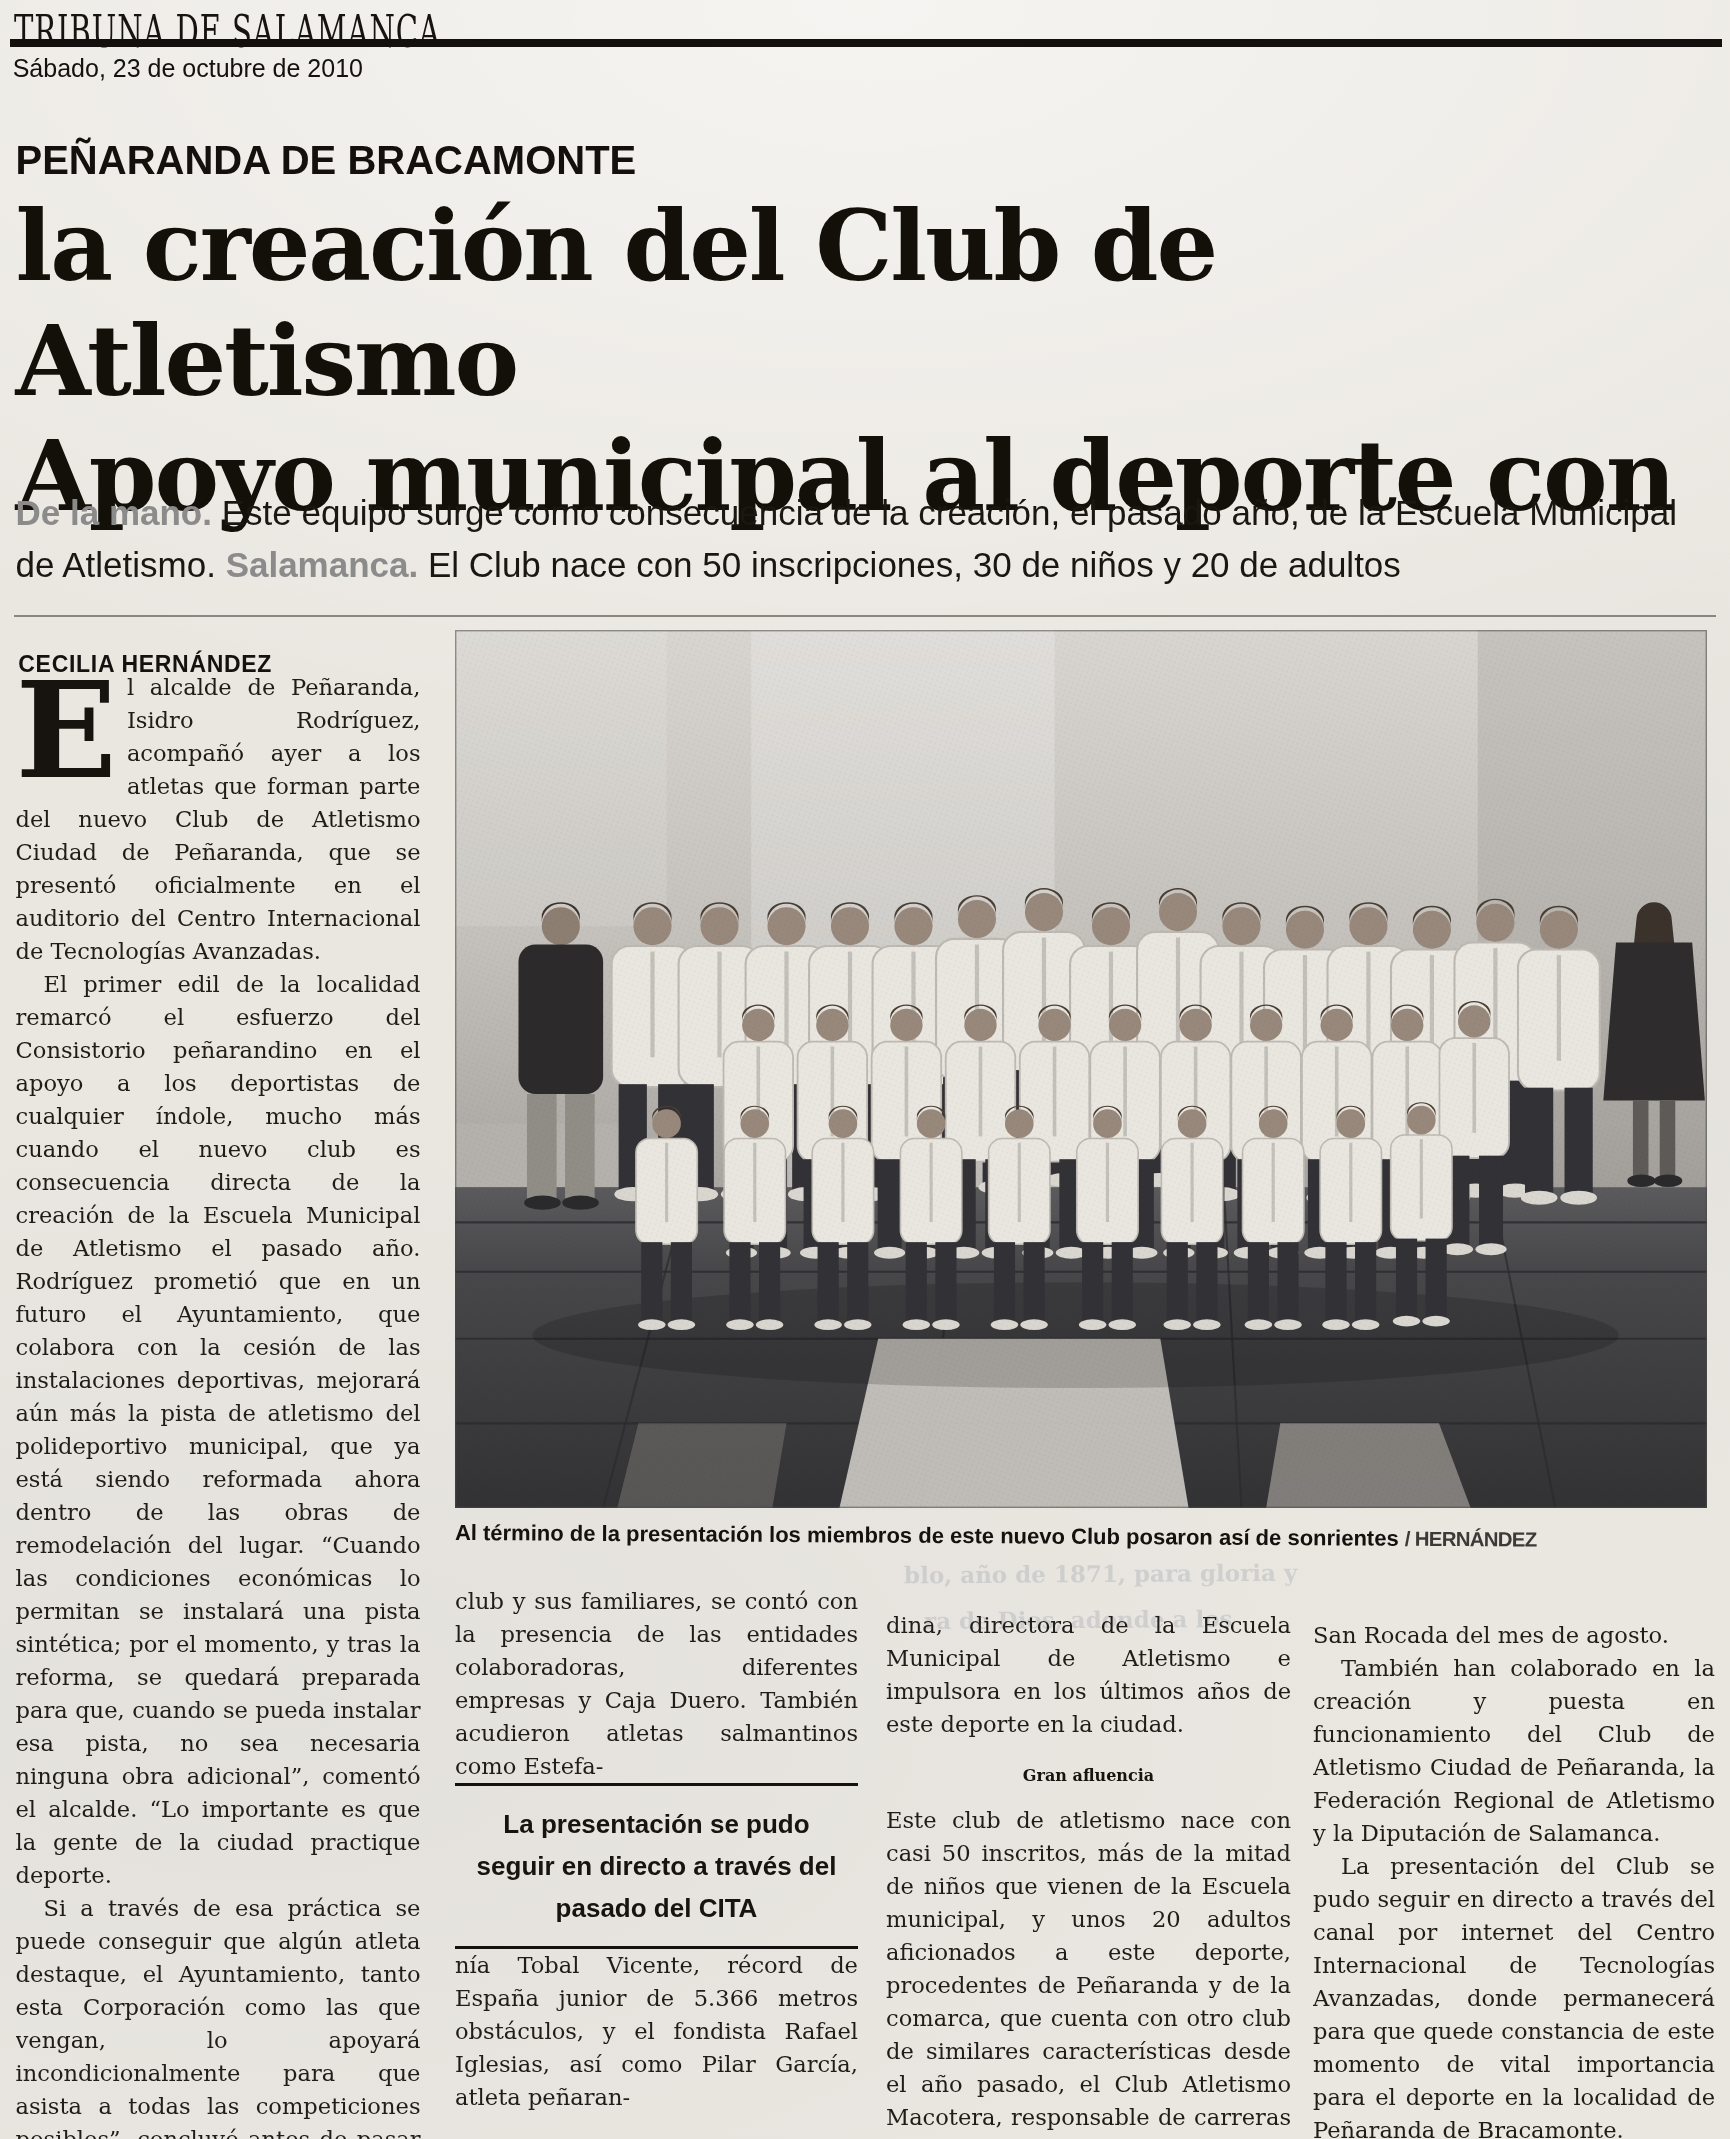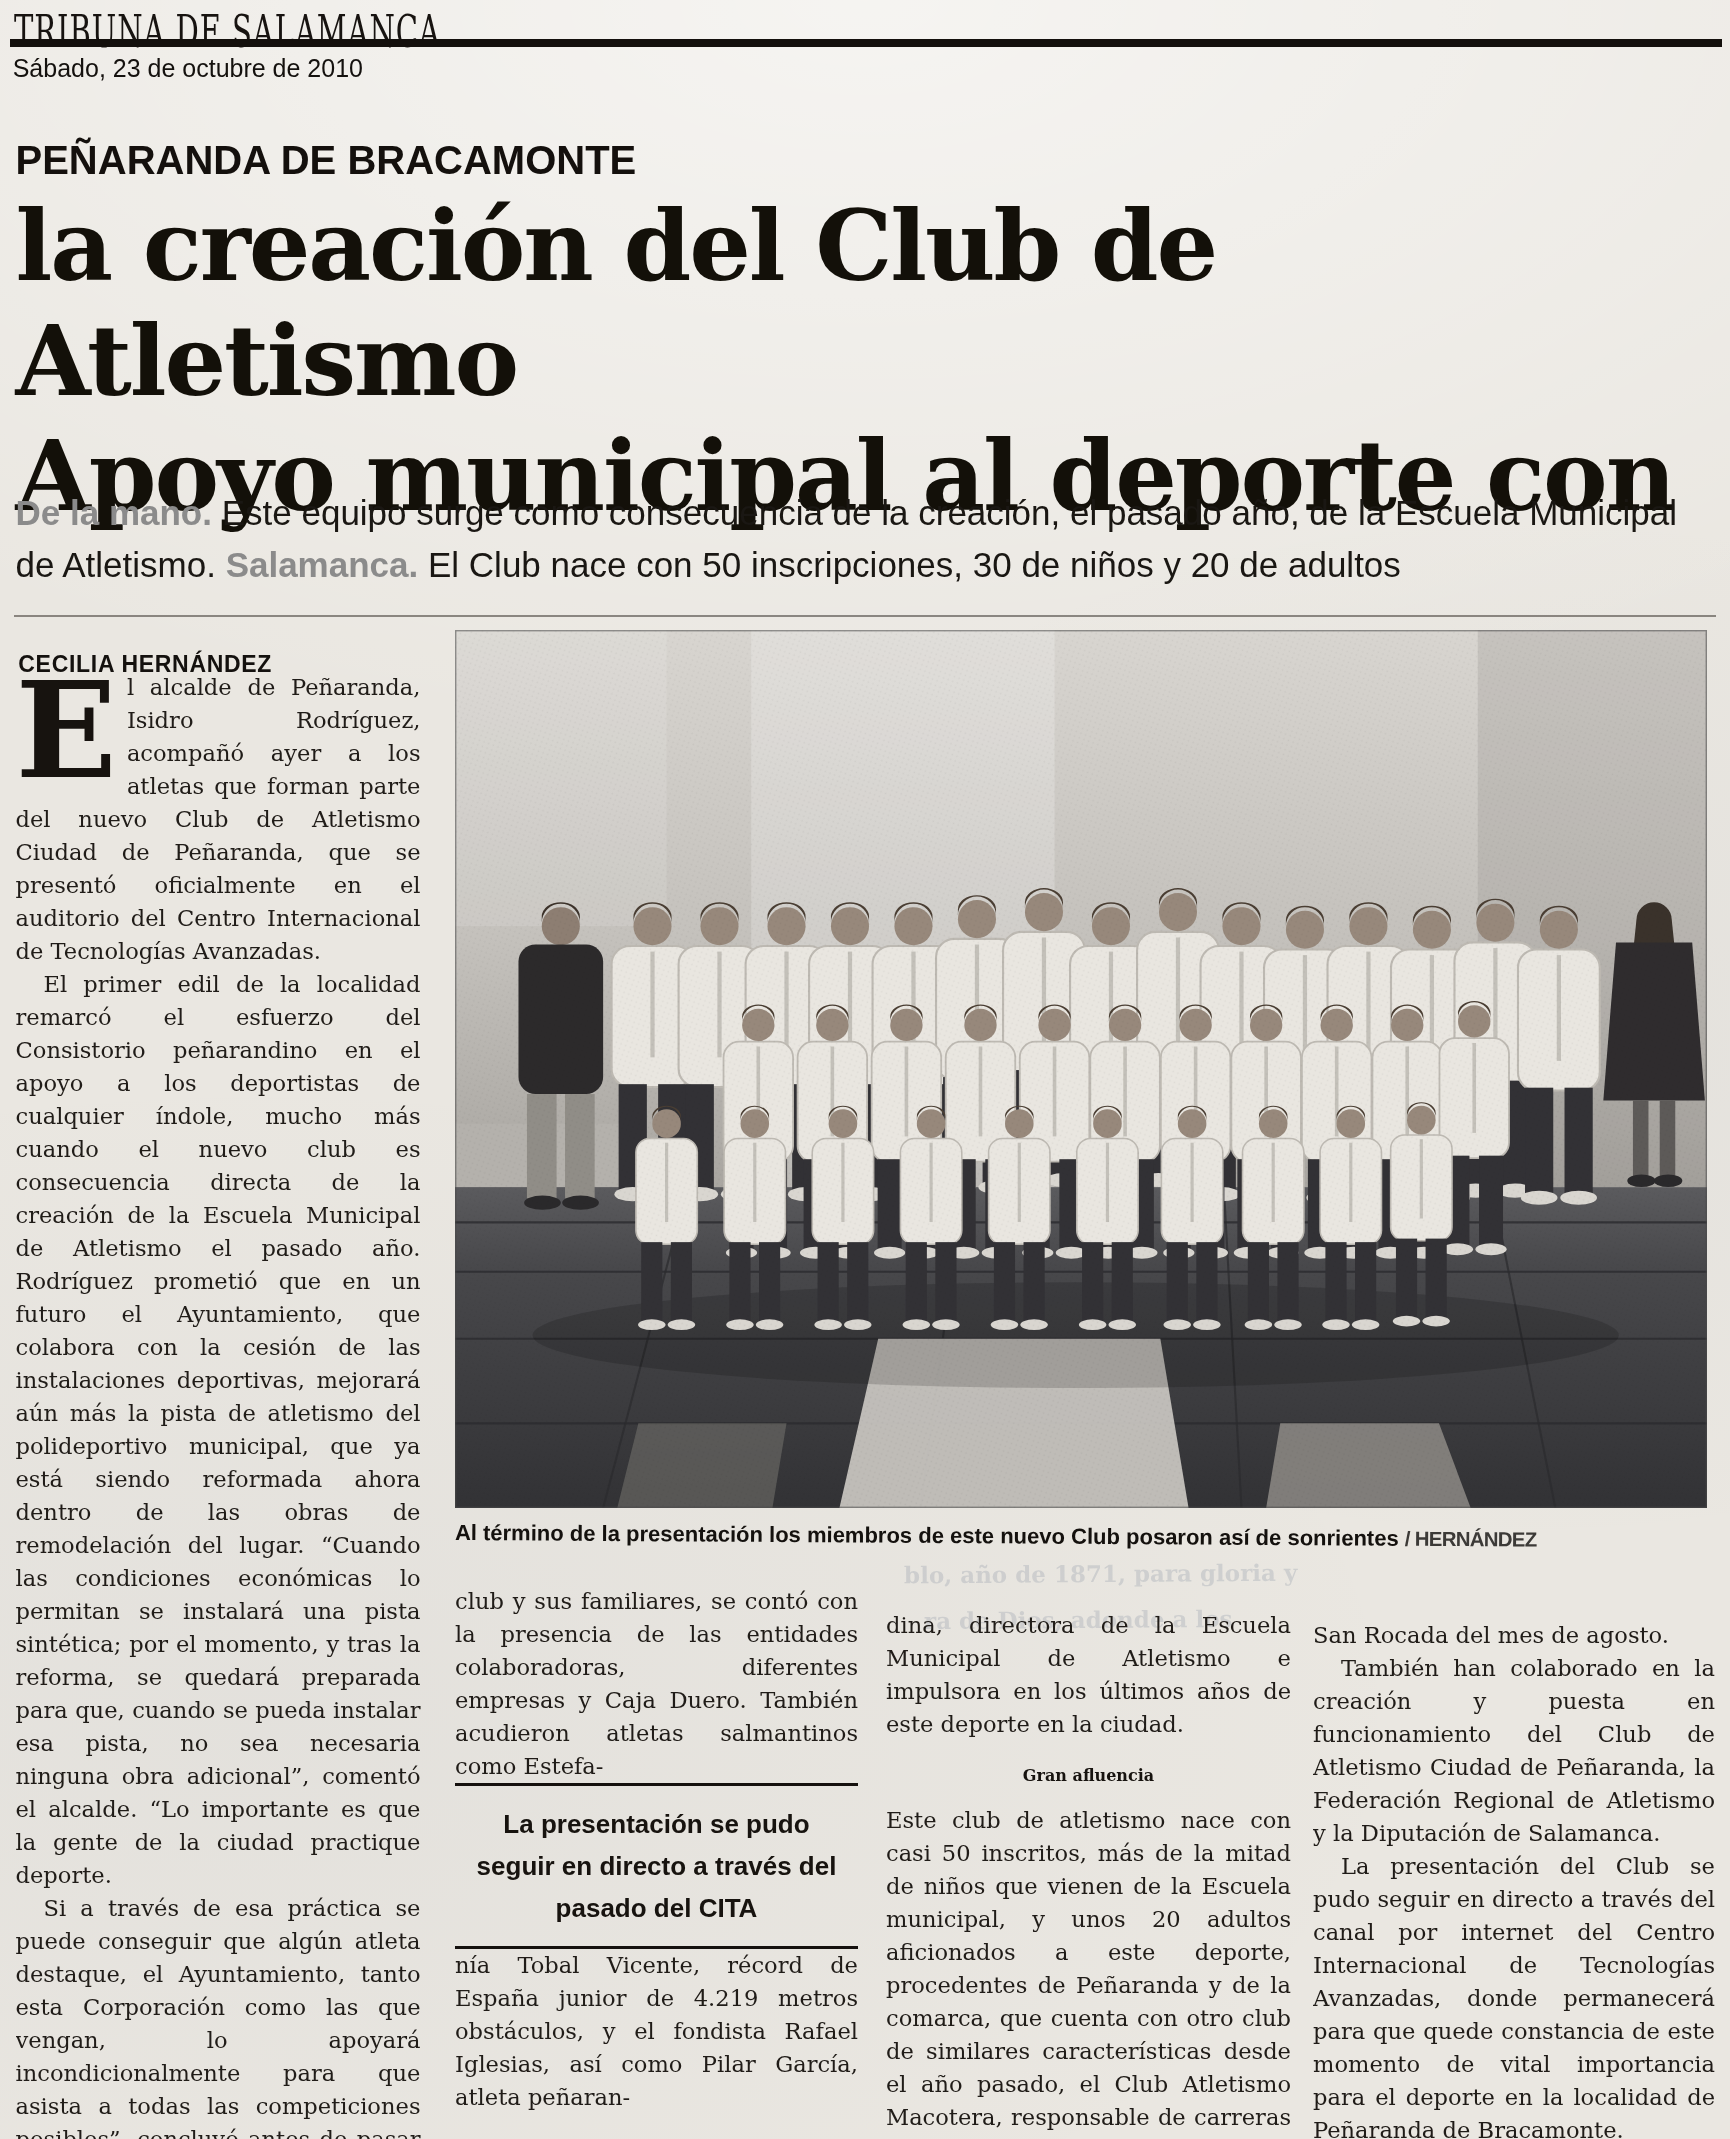--- a/index.html
+++ b/index.html
@@ -207,21 +207,21 @@
   <div class="abs ghost" style="left:904px;top:1560px;transform:rotate(-.4deg);">blo, año de 1871, para gloria y</div>
   <div class="abs ghost" style="left:924px;top:1606px;transform:rotate(-.4deg);">ra de Dios, adonde a los</div>
 
   <div class="abs bodycol col2">
     <p>club y sus familiares, se contó con la presencia de las entidades colaboradoras, diferentes empresas y Caja Duero. También acudieron atletas salmantinos como Estefa-</p>
     <p class="pullquote">
       <span>La presentación se pudo</span><br>
       <span>seguir en directo a través del</span><br>
       <span>pasado del CITA</span>
     </p>
-    <p>nía Tobal Vicente, récord de España junior de 4.219 metros obstáculos, y el fondista Rafael Iglesias, así como Pilar García, atleta peñaran-</p>
+    <p>nía Tobal Vicente, récord de España junior de 5.366 metros obstáculos, y el fondista Rafael Iglesias, así como Pilar García, atleta peñaran-</p>
   </div>
 
   <div class="abs bodycol col3">
     <p>dina, directora de la Escuela Municipal de Atletismo e impulsora en los últimos años de este deporte en la ciudad.</p>
     <p class="subhead">Gran afluencia</p>
     <p>Este club de atletismo nace con casi 50 inscritos, más de la mitad de niños que vienen de la Escuela municipal, y unos 20 adultos aficionados a este deporte, procedentes de Peñaranda y de la comarca, que cuenta con otro club de similares características desde el año pasado, el Club Atletismo Macotera, responsable de carreras como la</p>
   </div>
 
   <div class="abs bodycol col4">
     <p>San Rocada del mes de agosto.</p>

